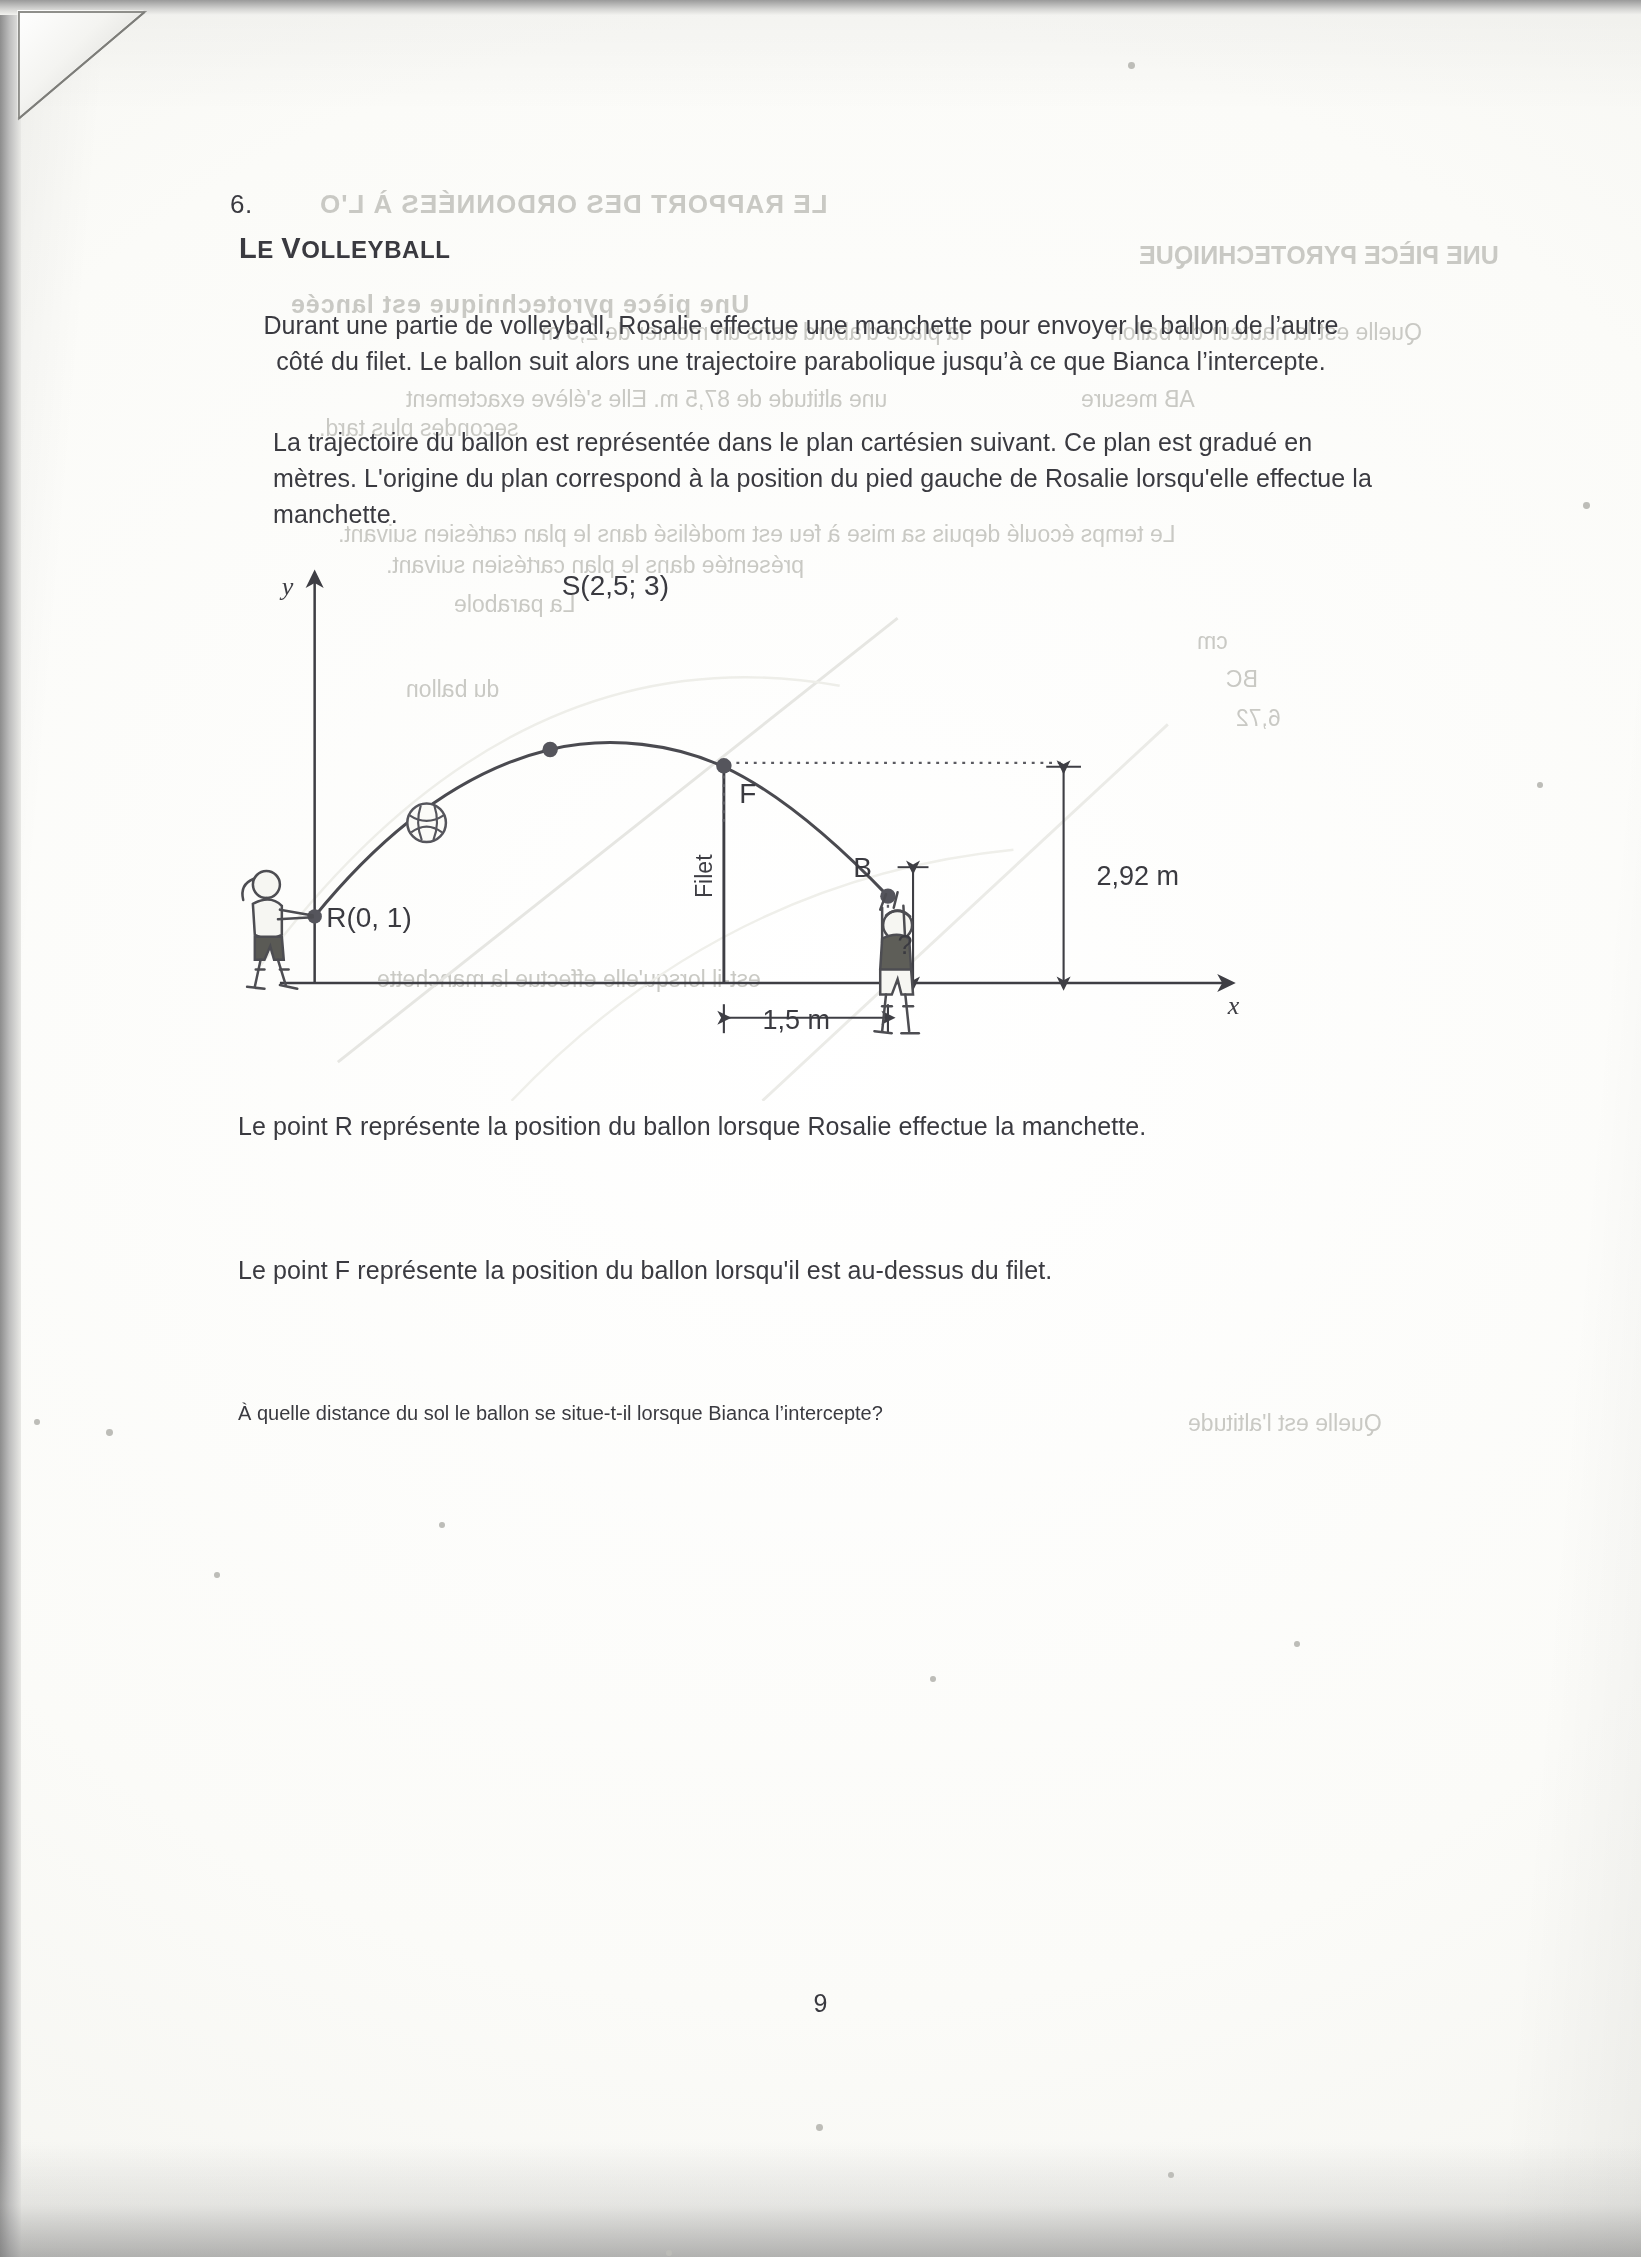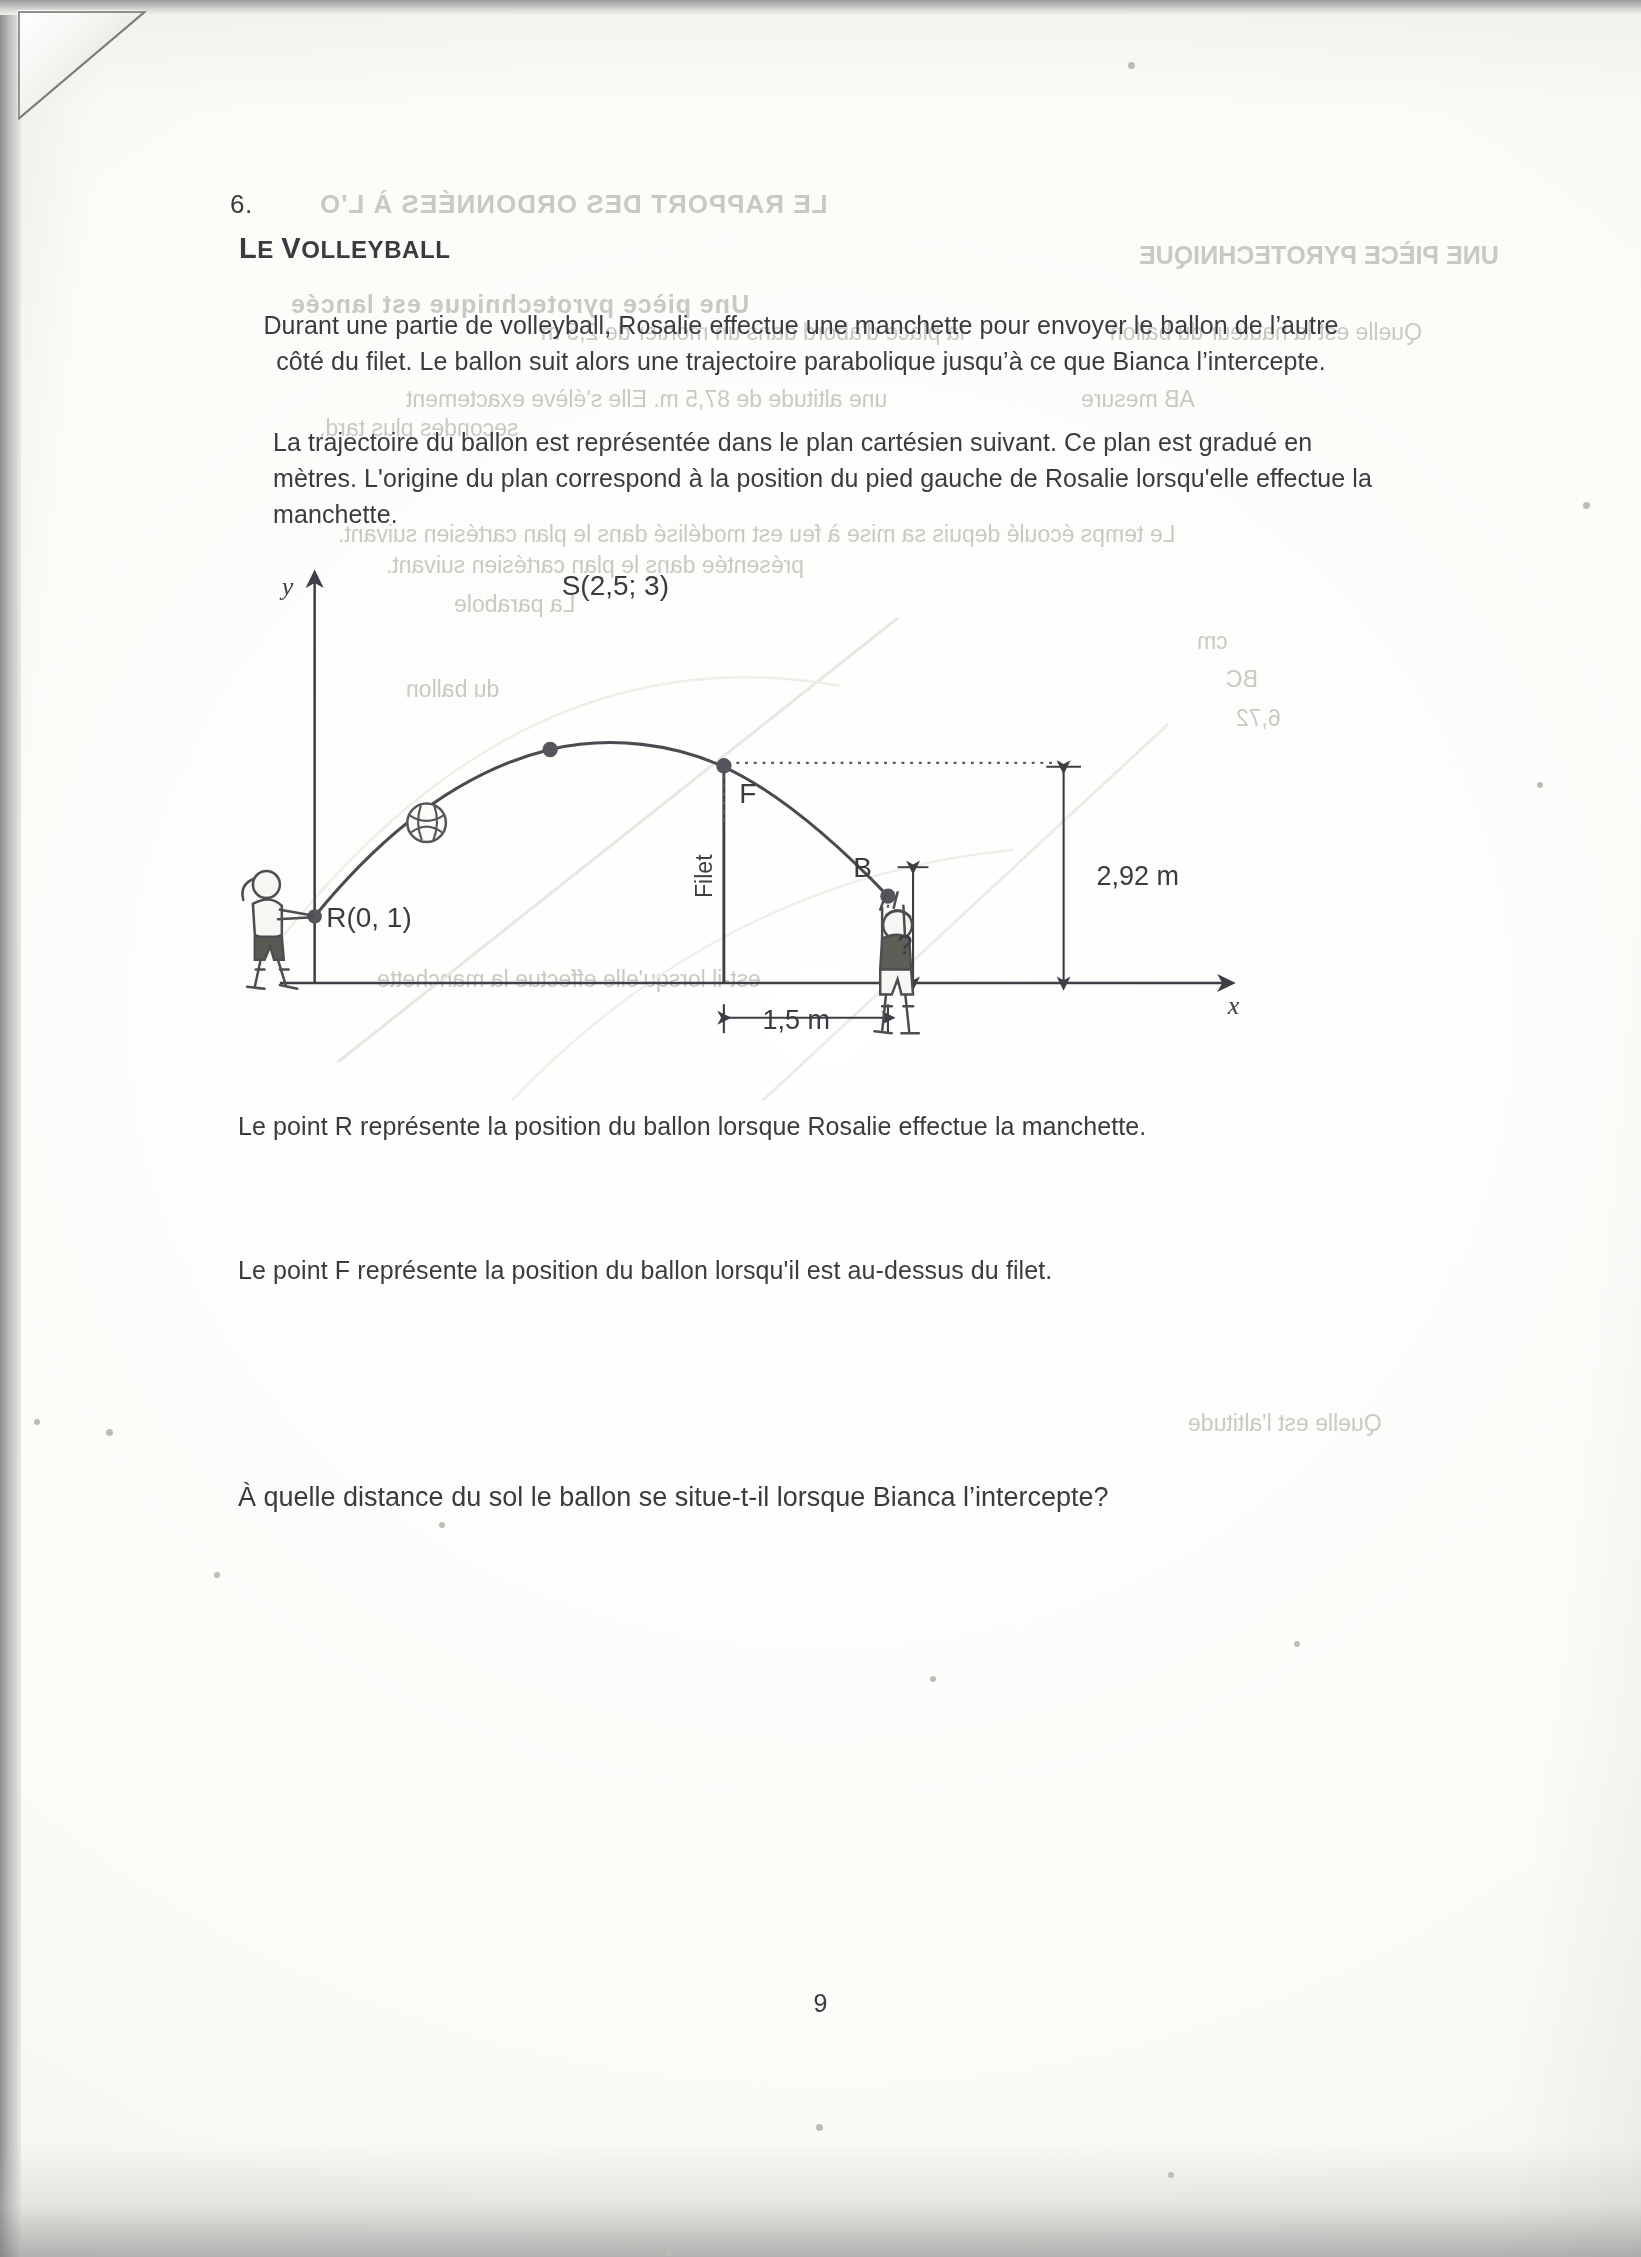--- a/index.html
+++ b/index.html
@@ -101,22 +101,22 @@
     line-height: 33px;
     color: #3a3a40;
     letter-spacing: 0.1px;
   }
   #stmt-1 { top: 1110px; }
   #stmt-2 { top: 1183px; }
   #stmt-3 { top: 1254px; }
   #stmt-4 { top: 1326px; }
   #question {
     position: absolute;
-    left: 238px; top: 1482px;
-    font-size: 27px;
+    left: 238px; top: 1402px;
+    font-size: 20px;
     color: #3a3a40;
   }
   #page-number {
     position: absolute;
     left: 0; top: 1989px;
     width: 1641px;
     text-align: center;
     font-size: 25px;
     color: #3a3a40;
   }

